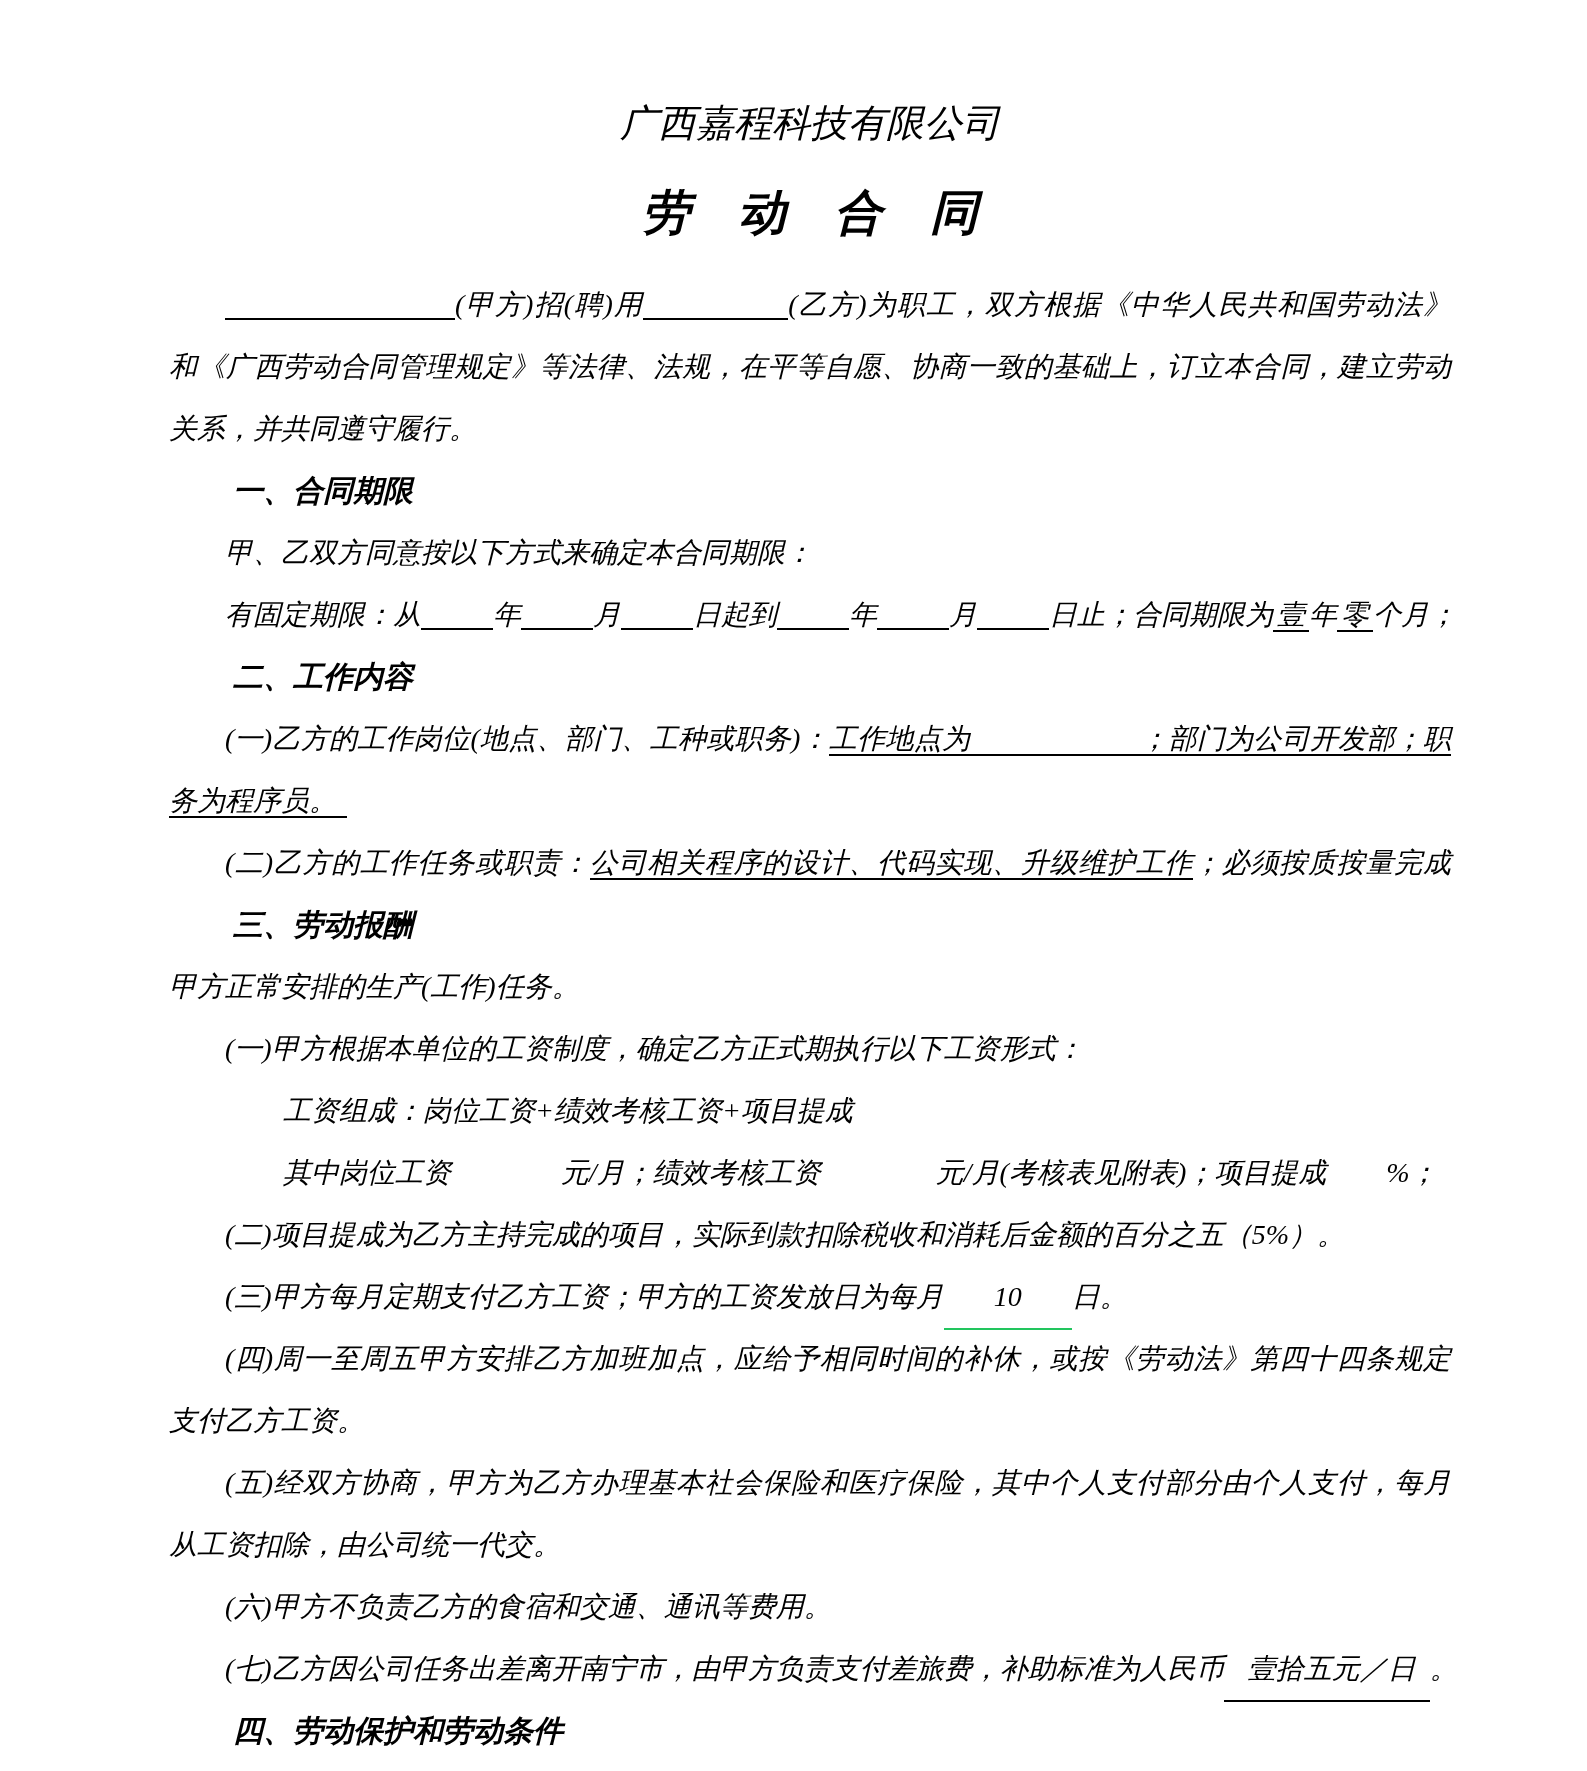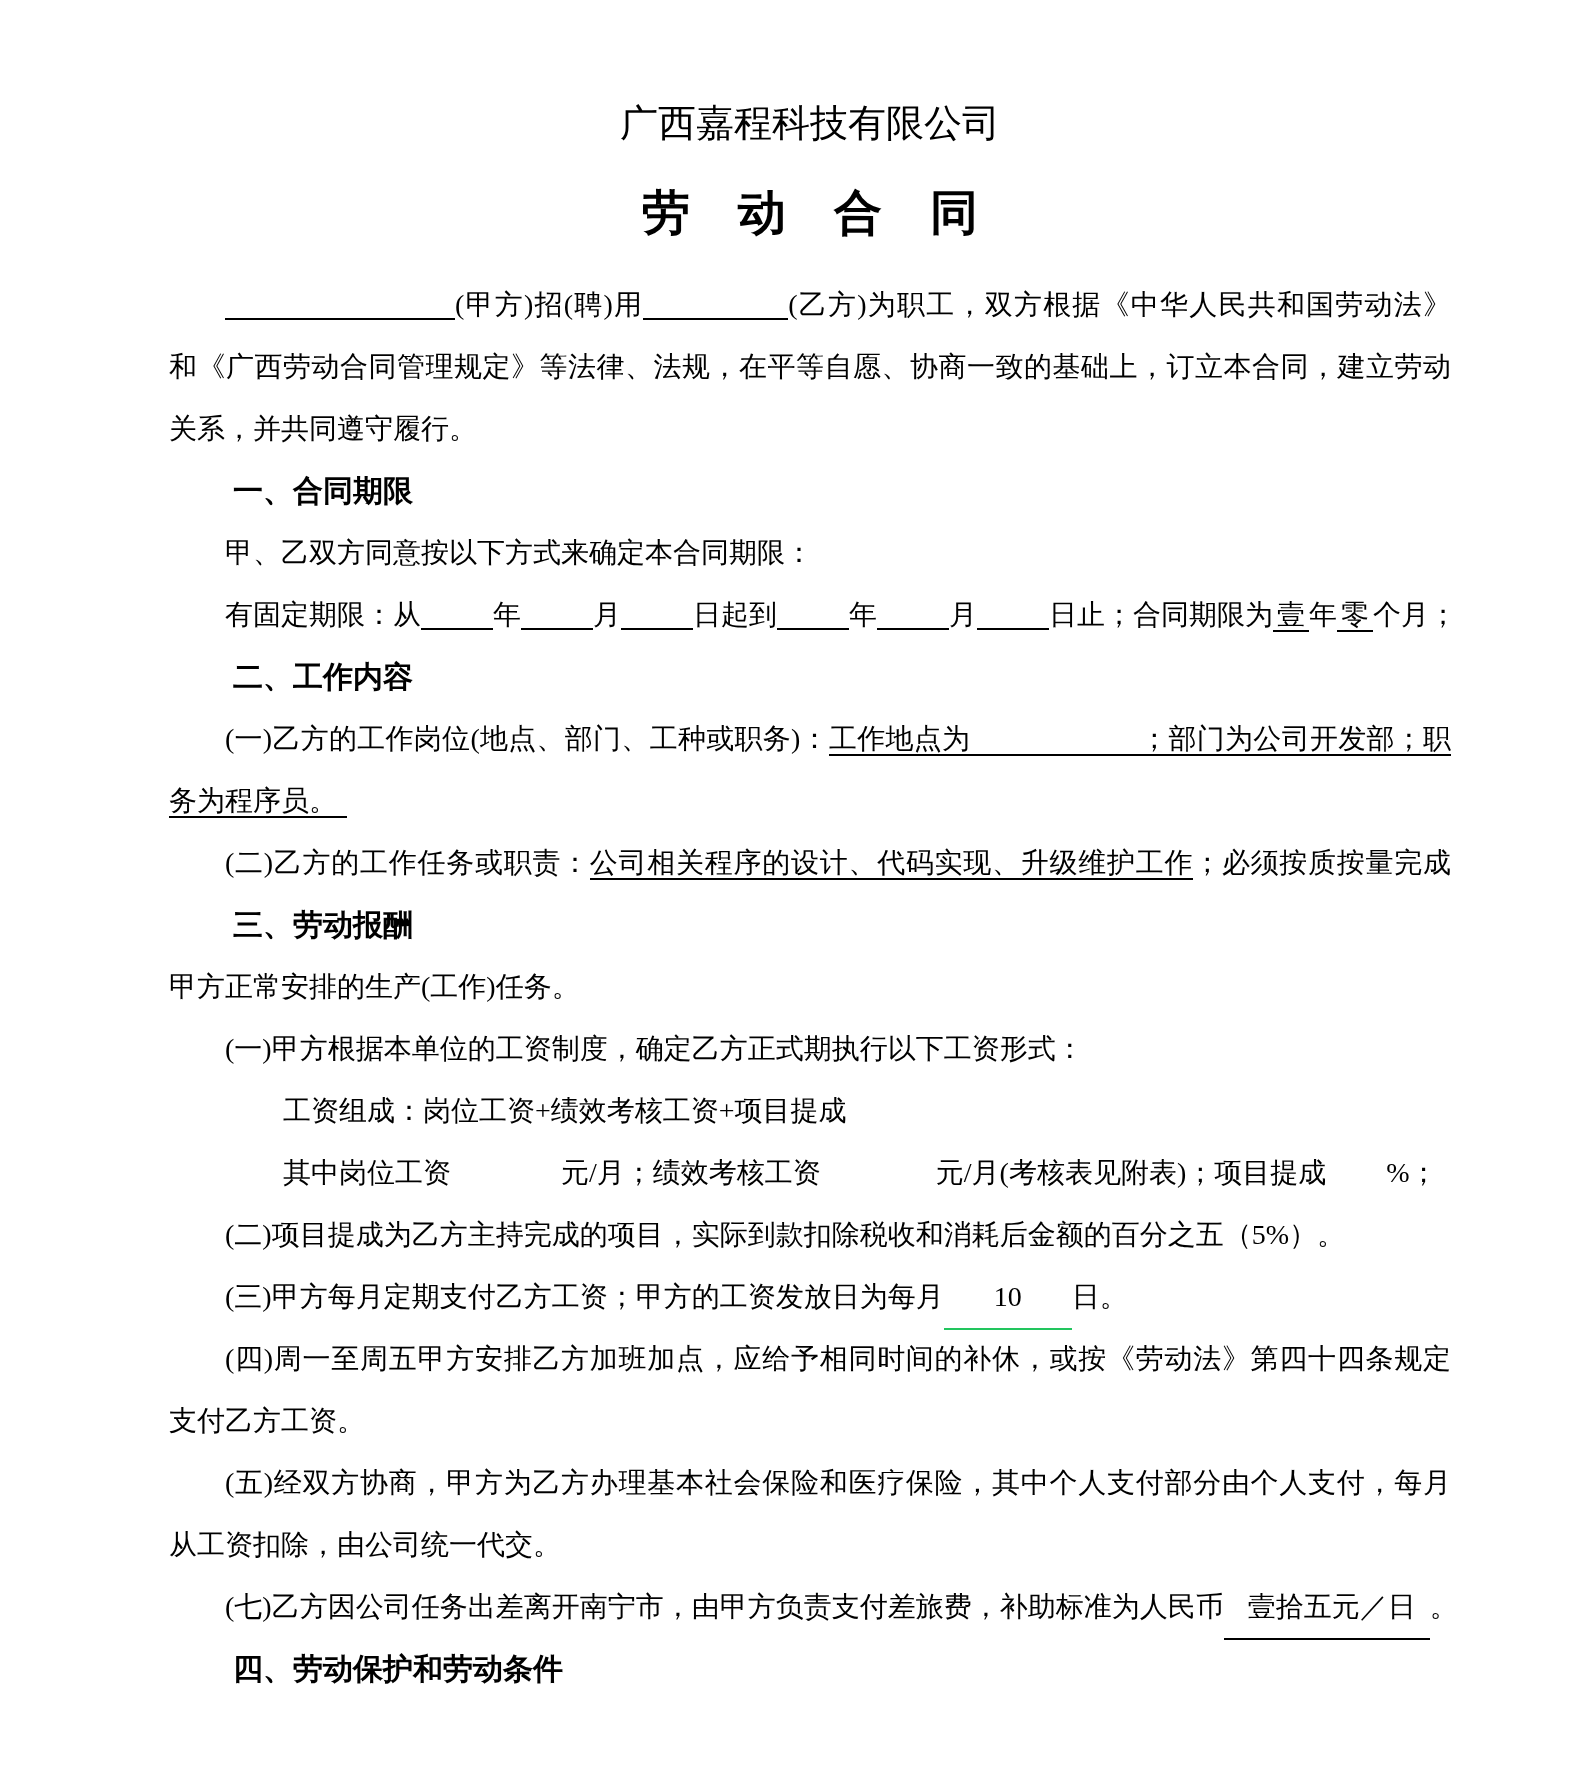--- a/index.html
+++ b/index.html
@@ -10,20 +10,21 @@
   }
   body {
     width: 1587px;
     height: 1771px;
     overflow: hidden;
     font-family: "Liberation Serif", "DejaVu Serif", serif;
   }
   .page {
     padding: 88px 0 0 169px;
     width: 1282px;
+    font-style: italic;
   }
   .t1 {
     font-size: 38px;
     line-height: 70px;
     height: 70px;
     text-align: center;
     font-weight: normal;
   }
   .t2 {
     font-size: 48px;
@@ -117,18 +118,19 @@
     <div class="line">甲方正常安排的生产(工作)任务。</div>
     <div class="line ind2">(一)甲方根据本单位的工资制度，确定乙方正式期执行以下工资形式：</div>
     <div class="line ind4">工资组成：岗位工资+绩效考核工资+项目提成</div>
     <div class="line ind4"><span>其中岗位工资</span><span class="sp g1"></span><span>元/月；绩效考核工资</span><span class="sp g2"></span><span>元/月(考核表见附表)；项目提成</span><span class="sp g3"></span><span>%；</span></div>
     <div class="line ind2">(二)项目提成为乙方主持完成的项目，实际到款扣除税收和消耗后金额的百分之五（5%）。</div>
     <div class="line ind2"><span>(三)甲方每月定期支付乙方工资；甲方的工资发放日为每月</span><span class="bval">10</span><span>日。</span></div>
     <div class="line j ind2">(四)周一至周五甲方安排乙方加班加点，应给予相同时间的补休，或按《劳动法》第四十四条规定</div>
     <div class="line">支付乙方工资。</div>
     <div class="line j ind2">(五)经双方协商，甲方为乙方办理基本社会保险和医疗保险，其中个人支付部分由个人支付，每月</div>
     <div class="line">从工资扣除，由公司统一代交。</div>
+    <div class="line ind2">(六)甲方不负责乙方的食宿和交通、通讯等费用。</div>
     <div class="line ind2"><span>(七)乙方因公司任务出差离开南宁市，由甲方负责支付差旅费，补助标准为人民币</span><span class="uval">壹拾五元／日</span><span>。</span></div>
 
     <div class="line heading">四、劳动保护和劳动条件</div>
 
   </div>
 </div>
 
 </body></html>

